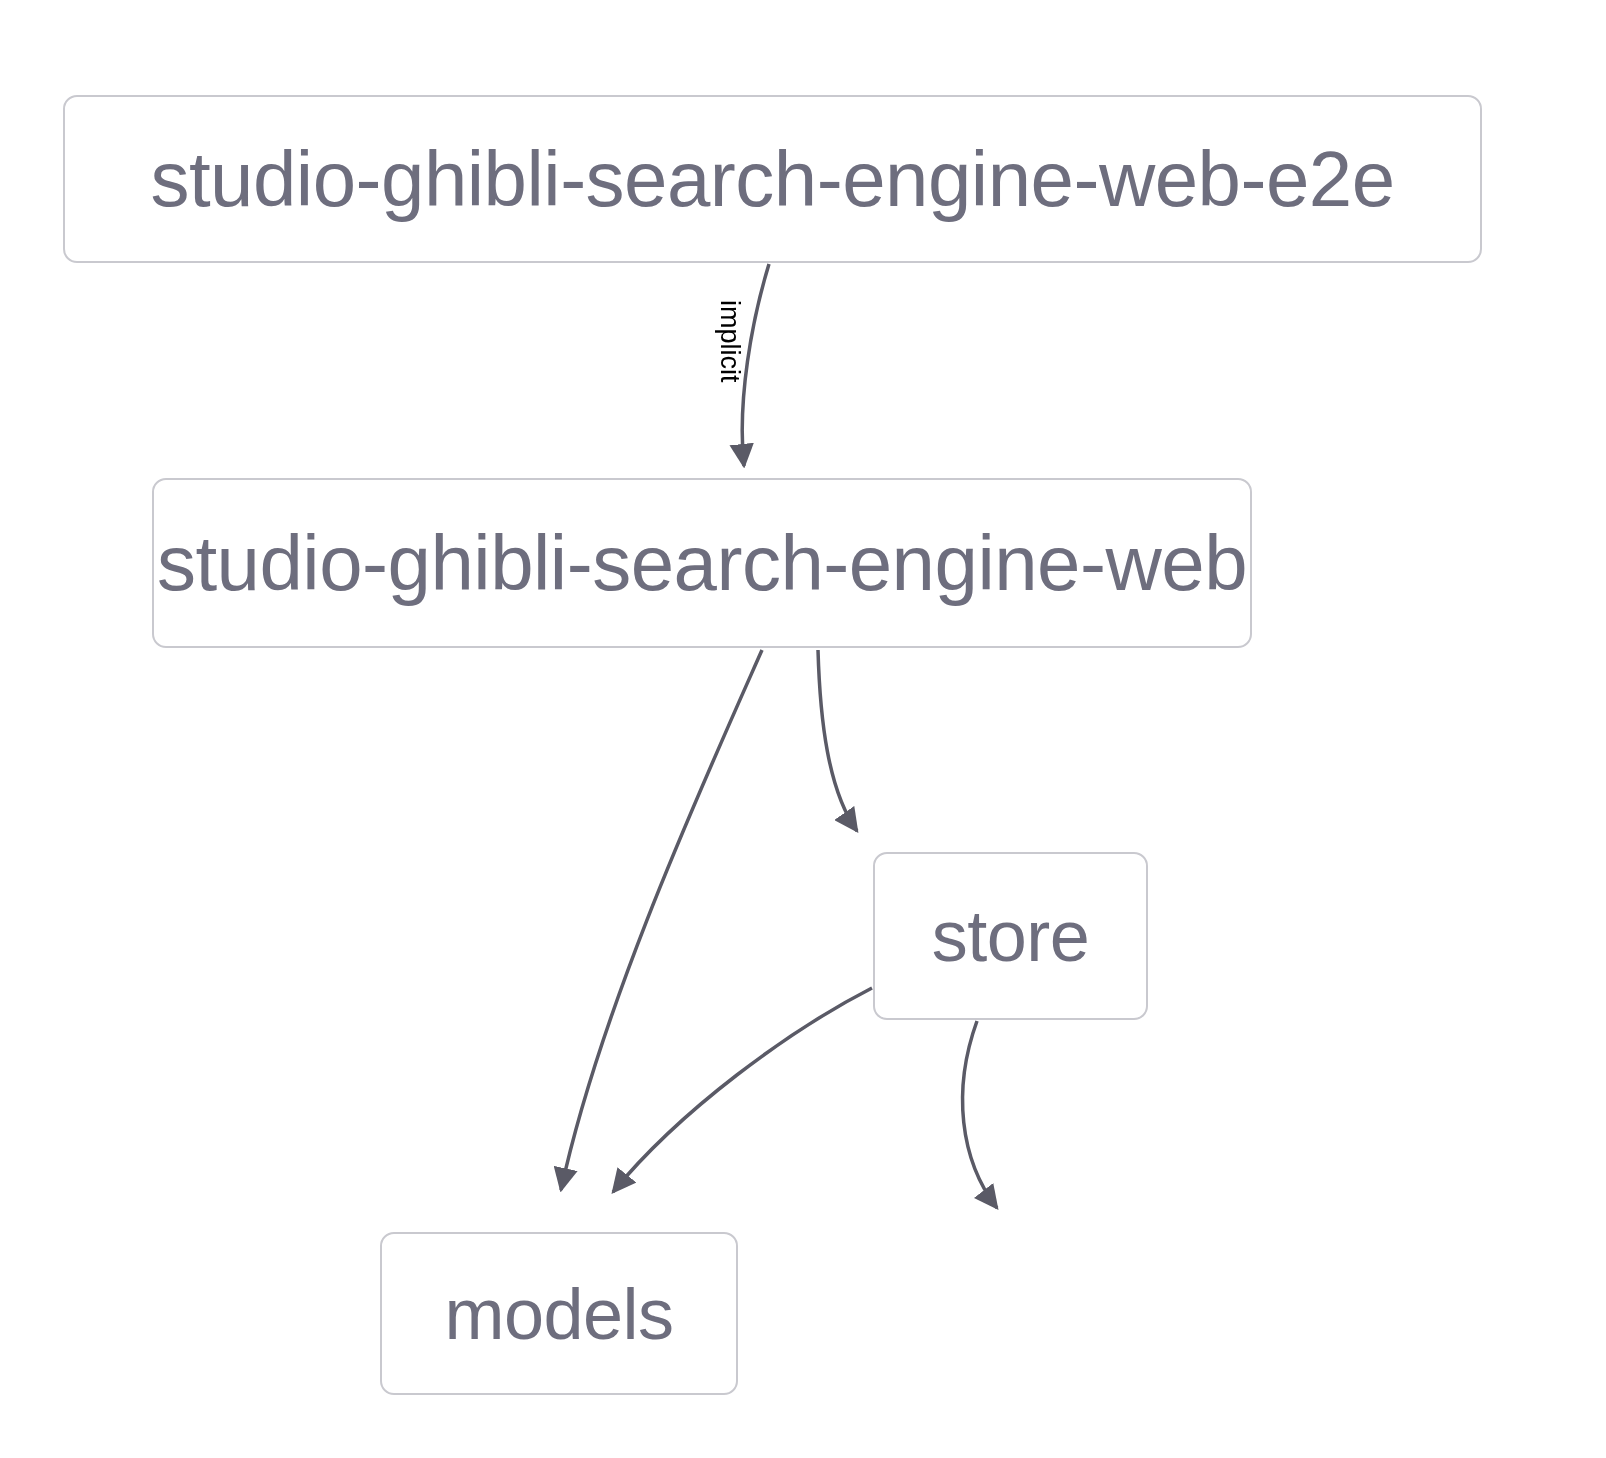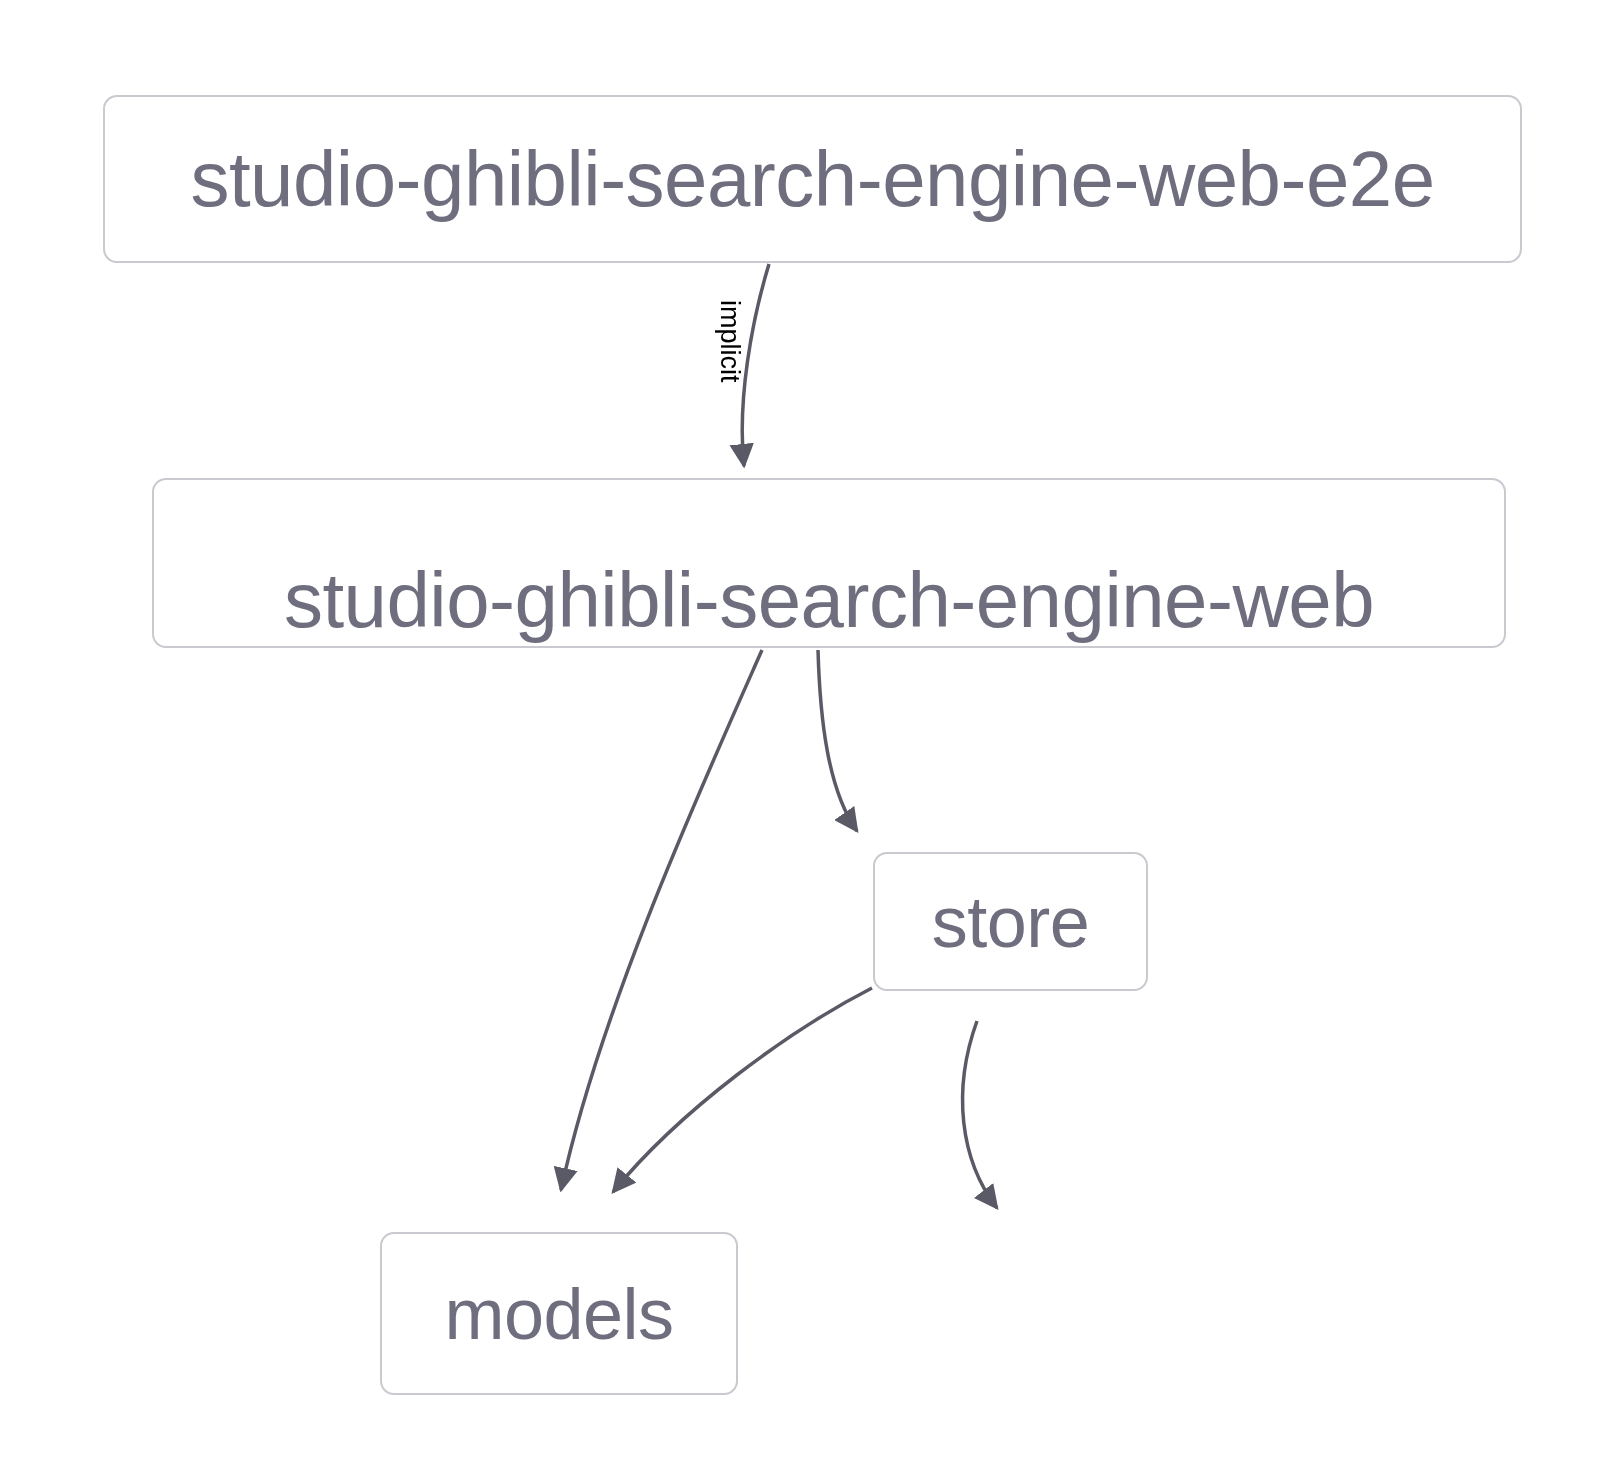--- a/index.html
+++ b/index.html
@@ -68,29 +68,29 @@
 
     <path id="edge-web-to-store" d="M 818,650 C 820,720 828,790 857,831" fill="none" stroke="#5a5a66" stroke-width="3.5" marker-end="url(#arrow)"></path>
 
     <path id="edge-store-to-models" d="M 872,988 C 790,1030 680,1110 613,1192" fill="none" stroke="#5a5a66" stroke-width="3.5" marker-end="url(#arrow)"></path>
 
     <path id="edge-store-to-services" d="M 977,1021 C 952,1090 960,1160 997,1208" fill="none" stroke="#5a5a66" stroke-width="3.5" marker-end="url(#arrow)"></path>
   </svg>
 
   <div class="edge-label" style="left:745px; top:300px; transform: rotate(90deg);">implicit</div>
 
-  <div class="node-box node-big" style="left:63px; top:95px; width:1419px; height:168px;margin-left:40px;">
+  <div class="node-box node-big" style="left:63px; top:95px; width:1419px; height:168px;">
     <span class="node-label">studio-ghibli-search-engine-web-e2e</span>
   </div>
 
-  <div class="node-box node-big" style="left:152px; top:478px; width:1354px; height:170px;align-items:flex-end;">
+  <div class="node-box node-big" style="left:152px; top:478px; width:1100px; height:170px;">
     <span class="node-label">studio-ghibli-search-engine-web</span>
   </div>
 
-  <div class="node-box node-small" style="left:873px; top:852px; width:275px; height:139px;">
+  <div class="node-box node-small" style="left:873px; top:852px; width:275px; height:168px;">
     <span class="node-label">store</span>
   </div>
 
   <div class="node-box node-small" style="left:380px; top:1232px; width:358px; height:163px;">
     <span class="node-label">models</span>
   </div>
 
 
 </div>
 

